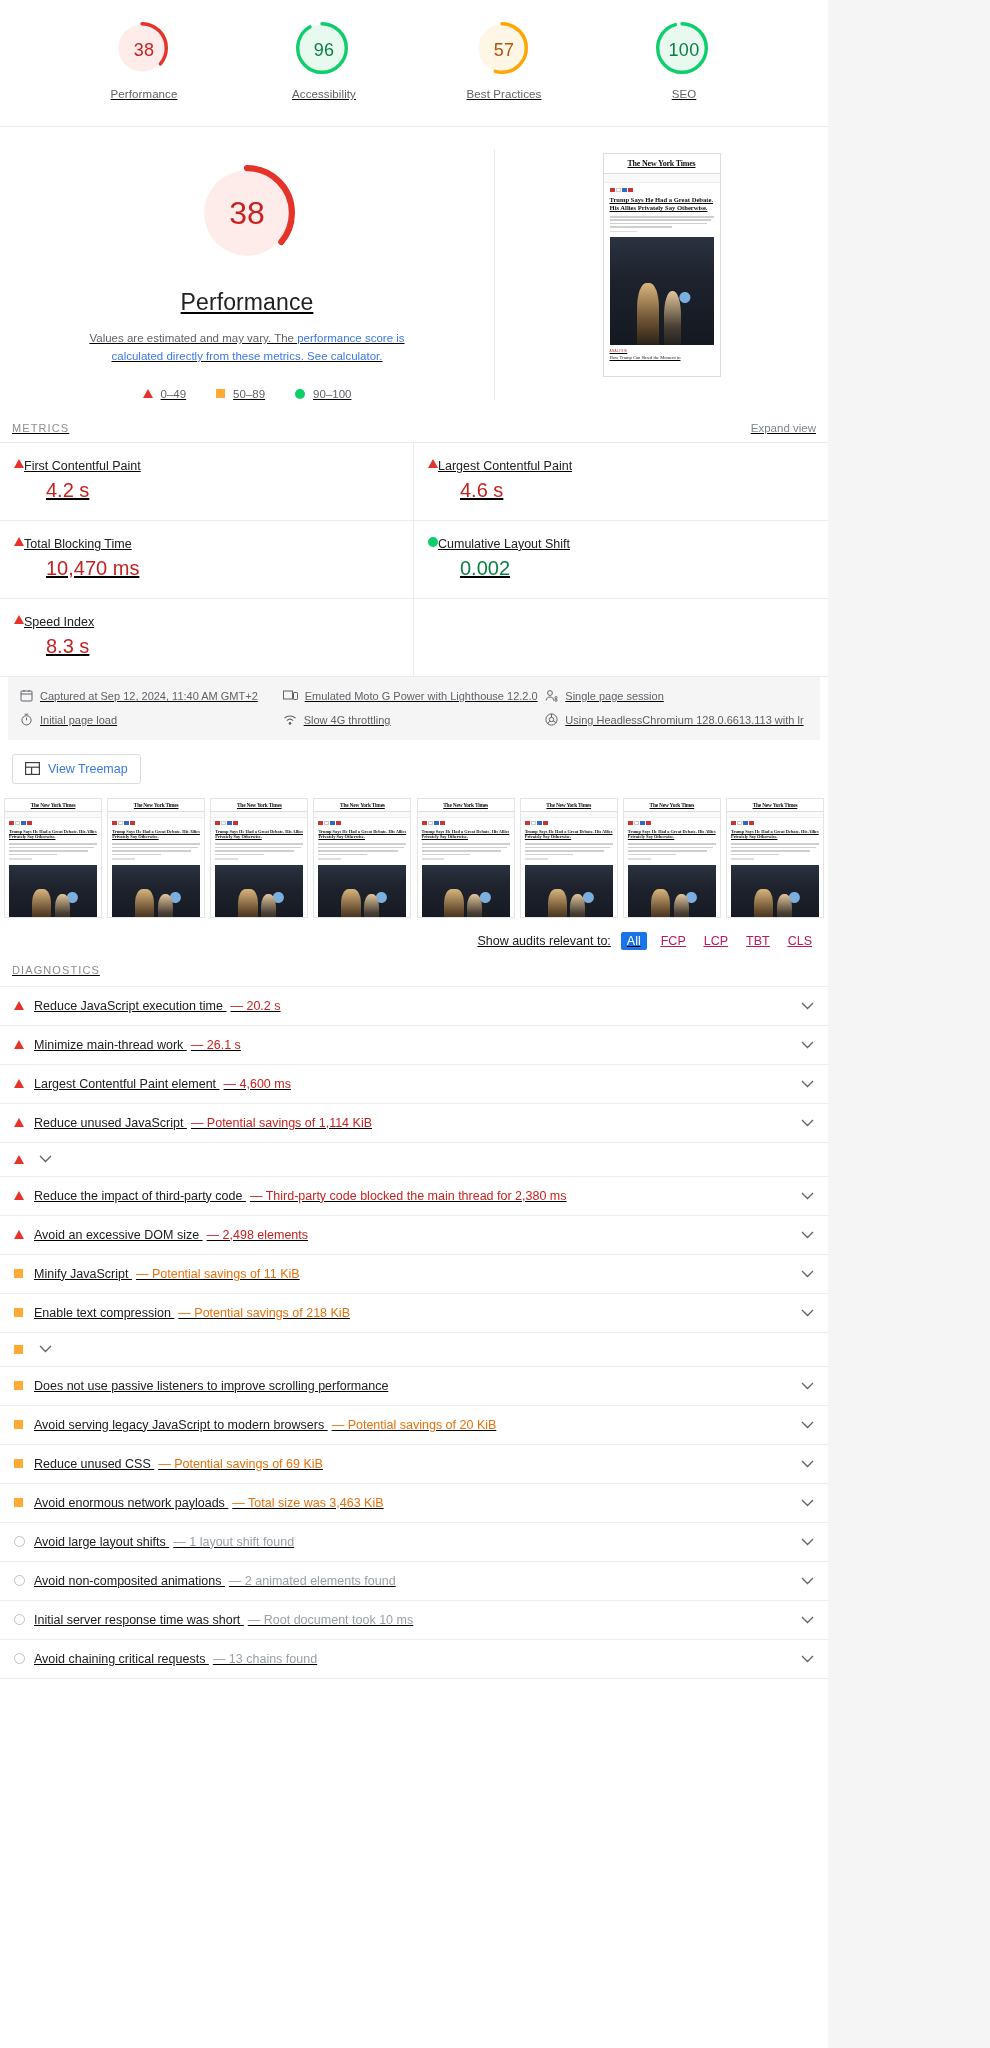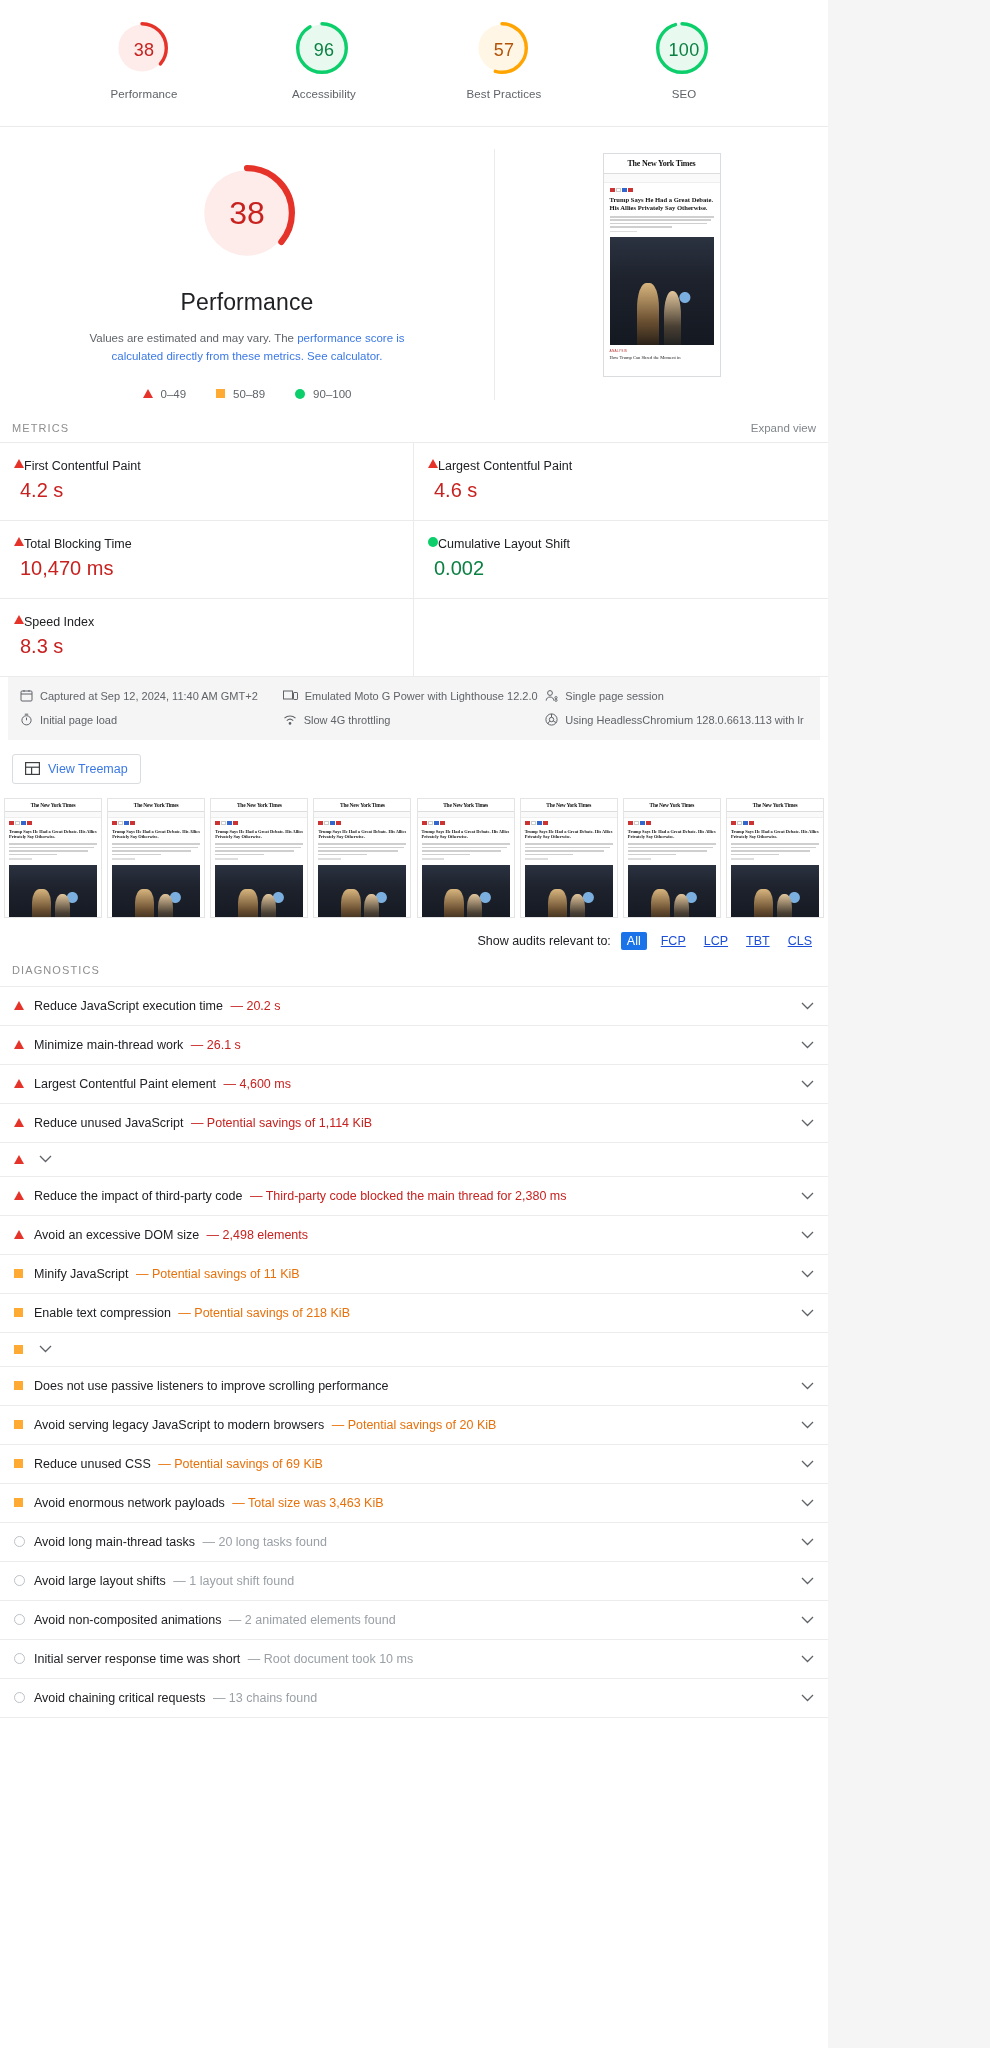--- a/index.html
+++ b/index.html
@@ -7,20 +7,21 @@
     width: 990px;
     background: #f5f5f5;
     font-family: "Liberation Sans", sans-serif;
     -webkit-font-smoothing: antialiased;
   }
   .page {
     width: 828px;
     min-height: 2048px;
     background: #ffffff;
     position: relative;
+    text-decoration: underline;
   }
 
   
   .gauges {
     display: flex;
     justify-content: center;
     gap: 62px;
     padding: 22px 0 26px 0;
     border-bottom: 1px solid #ebebeb;
     background: #fff;
@@ -174,21 +175,21 @@
     display: grid;
     grid-template-columns: 1fr 1fr;
   }
   .metric {
     padding: 16px 14px 18px 14px;
     border-bottom: 1px solid #ebebeb;
   }
   .metric:nth-child(odd) { border-right: 1px solid #ebebeb; }
   .metric-row { display: flex; }
   .metric-name { font-size: 12.5px; color: #202124; }
-  .metric-val { font-size: 20px; margin-top: 6px; margin-left: 6px; }
+  .metric-val { font-size: 20px; margin-top: 6px; margin-left: 32px; }
   .metric-val.fail { color: #c7221f; }
   .metric-val.pass { color: #0b8043; }
   .metric-blank { border-right: 1px solid #ebebeb; }
   .dot-pass { width: 10px; height: 10px; border-radius: 50%; background: #0cce6b; }
 
   
   .envbar {
     background: #f5f5f5;
     margin: 0 8px;
     padding: 12px 12px;
@@ -229,21 +230,21 @@
   .frame .nyt-body { padding: 3px 4px 0 4px; }
   .frame .nyt-subbar { height: 6px; }
 
   
   .filter-row {
     display: flex; align-items: center; justify-content: flex-end;
     gap: 10px; padding: 14px 12px 8px 12px;
     font-size: 12.5px; color: #202124;
   }
   .chip {
-    font-size: 12.5px; color: #1d4ed8; text-decoration: underline;
+    font-size: 12.5px; color: #be185d; text-decoration: underline;
     cursor: pointer; padding: 2px 4px;
   }
   .chip.active {
     background: #1a73e8; color: #fff; text-decoration: none;
     border-radius: 2px; padding: 2px 6px;
   }
 
   
   .diag-head {
     font-size: 11px; letter-spacing: 1.1px; color: #8e8e8e;
@@ -852,64 +853,53 @@
      <span class="chev">
        <svg width="13" height="8" viewBox="0 0 13 8">
             <path d="M1 1l5.5 5.5L12 1" fill="none" stroke="#5f6368" stroke-width="1.3"></path>
           </svg>
      </span>
       </div>
       <div class="audit">
         <span class="audit-icon">
           <span class="ring-empty"></span>
         </span>
-     <span class="audit-text">Avoid long main-thread tasks <span class="disp info">— 20 long tasks found</span></span>
+     <span class="audit-text">Avoid large layout shifts <span class="disp info">— 1 layout shift found</span></span>
      <span class="chev">
        <svg width="13" height="8" viewBox="0 0 13 8">
             <path d="M1 1l5.5 5.5L12 1" fill="none" stroke="#5f6368" stroke-width="1.3"></path>
           </svg>
      </span>
       </div>
       <div class="audit">
         <span class="audit-icon">
           <span class="ring-empty"></span>
         </span>
-     <span class="audit-text">Avoid large layout shifts <span class="disp info">— 1 layout shift found</span></span>
+     <span class="audit-text">Avoid non-composited animations <span class="disp info">— 2 animated elements found</span></span>
      <span class="chev">
        <svg width="13" height="8" viewBox="0 0 13 8">
             <path d="M1 1l5.5 5.5L12 1" fill="none" stroke="#5f6368" stroke-width="1.3"></path>
           </svg>
      </span>
       </div>
       <div class="audit">
         <span class="audit-icon">
           <span class="ring-empty"></span>
         </span>
-     <span class="audit-text">Avoid non-composited animations <span class="disp info">— 2 animated elements found</span></span>
+     <span class="audit-text">Initial server response time was short <span class="disp info">— Root document took 10 ms</span></span>
      <span class="chev">
        <svg width="13" height="8" viewBox="0 0 13 8">
             <path d="M1 1l5.5 5.5L12 1" fill="none" stroke="#5f6368" stroke-width="1.3"></path>
           </svg>
      </span>
       </div>
       <div class="audit">
         <span class="audit-icon">
           <span class="ring-empty"></span>
         </span>
-     <span class="audit-text">Initial server response time was short <span class="disp info">— Root document took 10 ms</span></span>
-     <span class="chev">
-       <svg width="13" height="8" viewBox="0 0 13 8">
-            <path d="M1 1l5.5 5.5L12 1" fill="none" stroke="#5f6368" stroke-width="1.3"></path>
-          </svg>
-     </span>
-      </div>
-      <div class="audit">
-        <span class="audit-icon">
-          <span class="ring-empty"></span>
-        </span>
      <span class="audit-text">Avoid chaining critical requests <span class="disp info">— 13 chains found</span></span>
      <span class="chev">
        <svg width="13" height="8" viewBox="0 0 13 8">
             <path d="M1 1l5.5 5.5L12 1" fill="none" stroke="#5f6368" stroke-width="1.3"></path>
           </svg>
      </span>
       </div>
     </div>
 
 </div>

